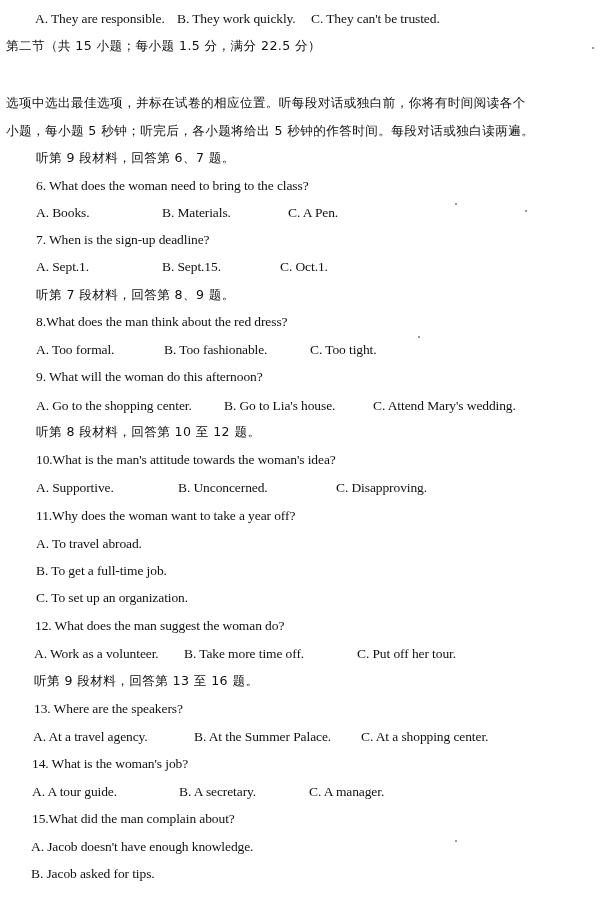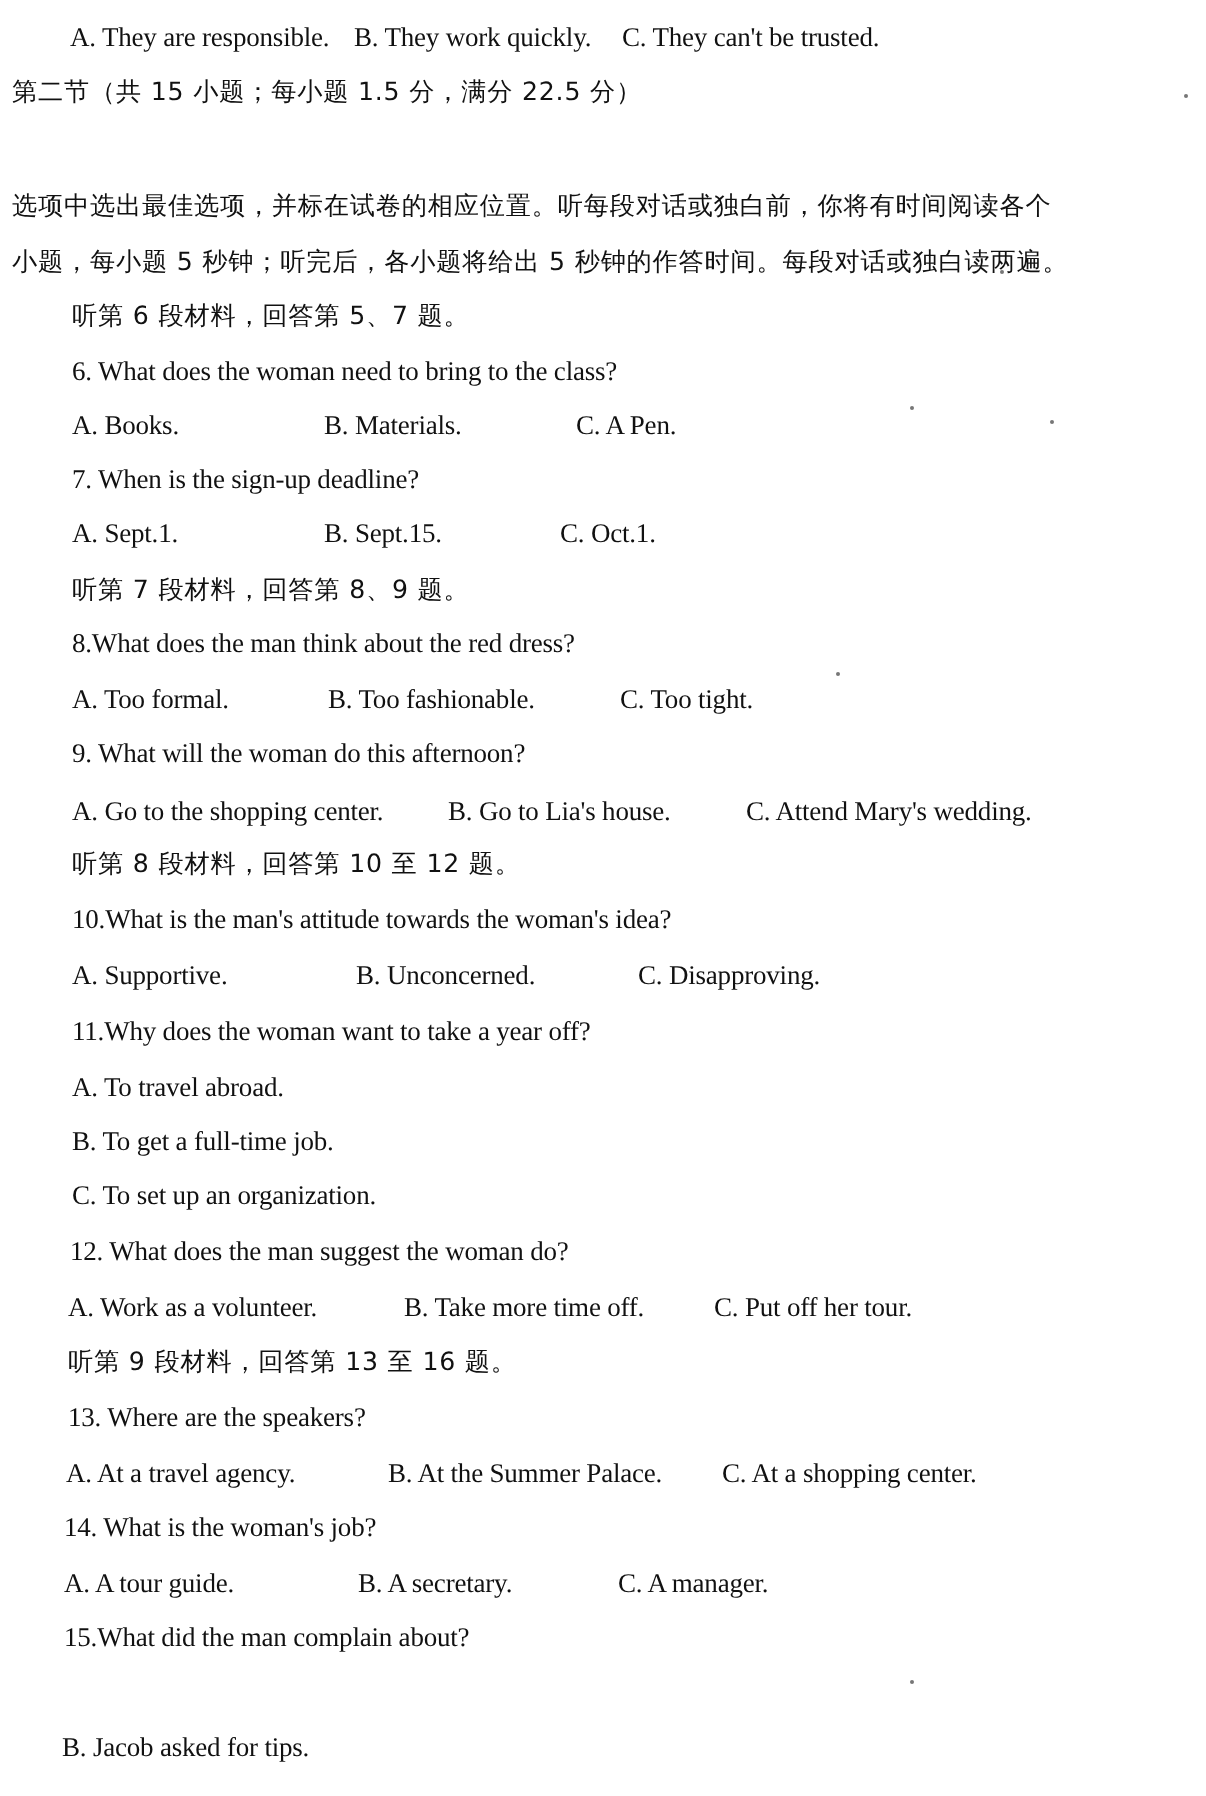--- a/index.html
+++ b/index.html
@@ -23,21 +23,21 @@
     <span class="opt" style="left:35px;">A. They are responsible.</span>
     <span class="opt" style="left:177px;">B. They work quickly.</span>
     <span class="opt" style="left:311px;">C. They can't be trusted.</span>
   </div>
 
   <div class="line cn" style="top:37px; left:6px;">第二节（共 15 小题；每小题 1.5 分，满分 22.5 分）</div>
 
   <div class="line cn" style="top:94px; left:6px;">选项中选出最佳选项，并标在试卷的相应位置。听每段对话或独白前，你将有时间阅读各个</div>
   <div class="line cn" style="top:122px; left:6px;">小题，每小题 5 秒钟；听完后，各小题将给出 5 秒钟的作答时间。每段对话或独白读两遍。</div>
 
-  <div class="line cn" style="top:149px; left:36px;">听第 6 段材料，回答第 5、7 题。</div>
+  <div class="line cn" style="top:149px; left:36px;">听第 9 段材料，回答第 6、7 题。</div>
 
   <div class="line" style="top:177px; left:36px;">6. What does the woman need to bring to the class?</div>
   <div class="line" style="top:204px; left:0; width:603px;">
     <span class="opt" style="left:36px;">A. Books.</span>
     <span class="opt" style="left:162px;">B. Materials.</span>
     <span class="opt" style="left:288px;">C. A Pen.</span>
   </div>
 
   <div class="line" style="top:231px; left:36px;">7. When is the sign-up deadline?</div>
   <div class="line" style="top:258px; left:0; width:603px;">
@@ -61,52 +61,53 @@
     <span class="opt" style="left:224px;">B. Go to Lia's house.</span>
     <span class="opt" style="left:373px;">C. Attend Mary's wedding.</span>
   </div>
 
   <div class="line cn" style="top:423px; left:36px;">听第 8 段材料，回答第 10 至 12 题。</div>
 
   <div class="line" style="top:451px; left:36px;">10.What is the man's attitude towards the woman's idea?</div>
   <div class="line" style="top:479px; left:0; width:603px;">
     <span class="opt" style="left:36px;">A. Supportive.</span>
     <span class="opt" style="left:178px;">B. Unconcerned.</span>
-    <span class="opt" style="left:319px;text-align:center;">C. Disapproving.</span>
+    <span class="opt" style="left:336px;text-align:center;">C. Disapproving.</span>
   </div>
 
   <div class="line" style="top:507px; left:36px;">11.Why does the woman want to take a year off?</div>
   <div class="line" style="top:535px; left:36px;">A. To travel abroad.</div>
   <div class="line" style="top:562px; left:36px;">B. To get a full-time job.</div>
   <div class="line" style="top:589px; left:36px;">C. To set up an organization.</div>
 
   <div class="line" style="top:617px; left:35px;">12. What does the man suggest the woman do?</div>
   <div class="line" style="top:645px; left:0; width:603px;">
     <span class="opt" style="left:34px;">A. Work as a volunteer.</span>
-    <span class="opt" style="left:202px;">B. Take more time off.</span>
+    <span class="opt" style="left:184px;">B. Take more time off.</span>
     <span class="opt" style="left:357px;">C. Put off her tour.</span>
   </div>
 
   <div class="line cn" style="top:672px; left:34px;">听第 9 段材料，回答第 13 至 16 题。</div>
 
   <div class="line" style="top:700px; left:34px;">13. Where are the speakers?</div>
   <div class="line" style="top:728px; left:0; width:603px;">
     <span class="opt" style="left:33px;">A. At a travel agency.</span>
     <span class="opt" style="left:194px;">B. At the Summer Palace.</span>
     <span class="opt" style="left:361px;">C. At a shopping center.</span>
   </div>
 
   <div class="line" style="top:755px; left:32px;">14. What is the woman's job?</div>
   <div class="line" style="top:783px; left:0; width:603px;">
     <span class="opt" style="left:32px;">A. A tour guide.</span>
     <span class="opt" style="left:179px;">B. A secretary.</span>
     <span class="opt" style="left:309px;">C. A manager.</span>
   </div>
 
   <div class="line" style="top:810px; left:32px;">15.What did the man complain about?</div>
+  <div class="line" style="top:838px; left:31px;">A. Jacob doesn't have enough knowledge.</div>
   <div class="line" style="top:865px; left:31px;">B. Jacob asked for tips.</div>
 
   <div class="speck" style="left:592px; top:47px;"></div>
   <div class="speck" style="left:500px; top:135px;"></div>
   <div class="speck" style="left:455px; top:203px;"></div>
   <div class="speck" style="left:525px; top:210px;"></div>
   <div class="speck" style="left:418px; top:336px;"></div>
   <div class="speck" style="left:455px; top:840px;"></div>
 </div>
 

